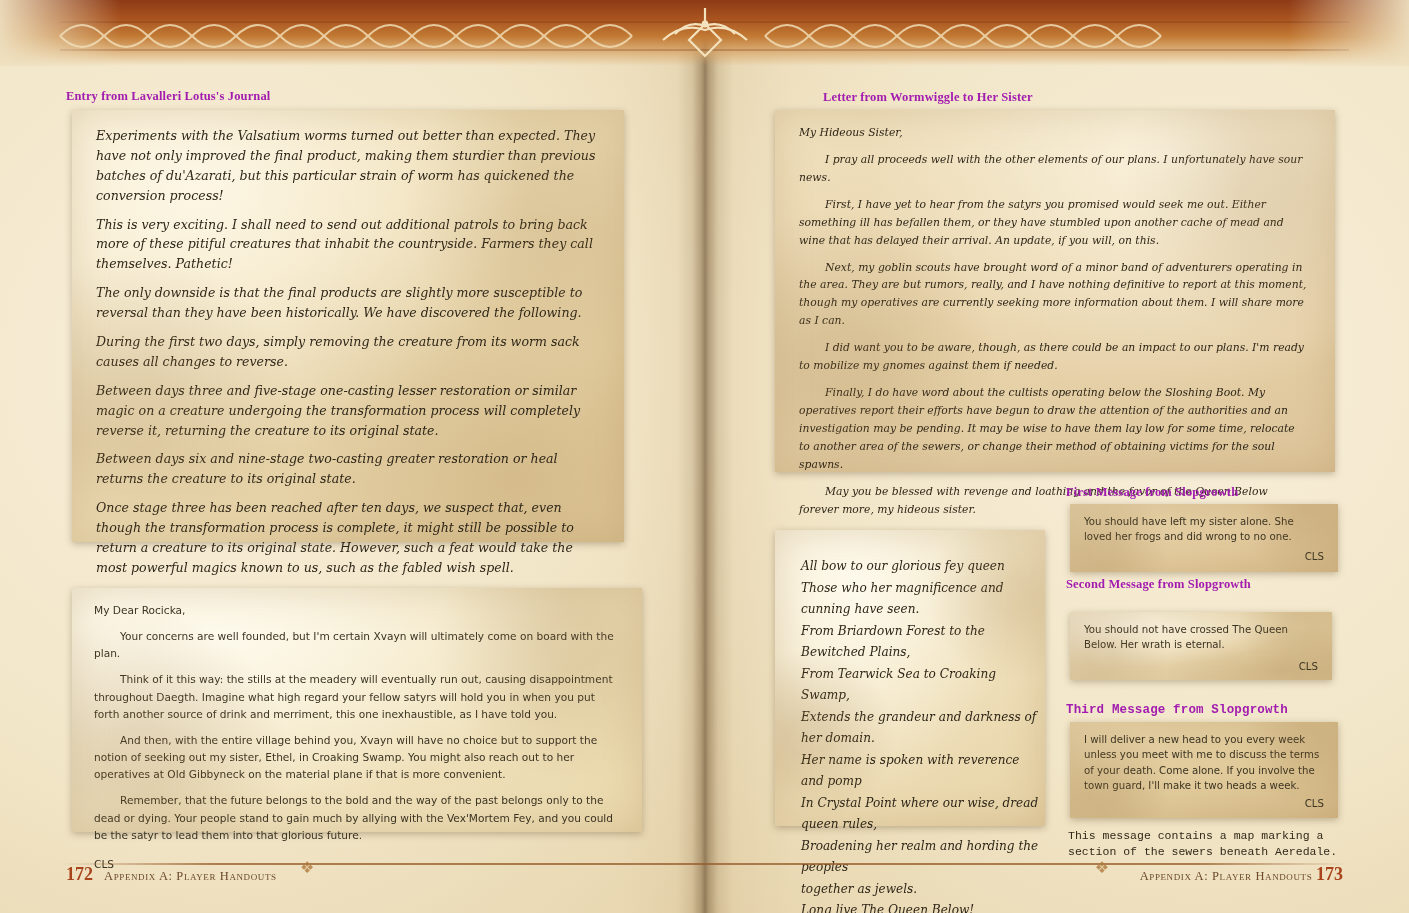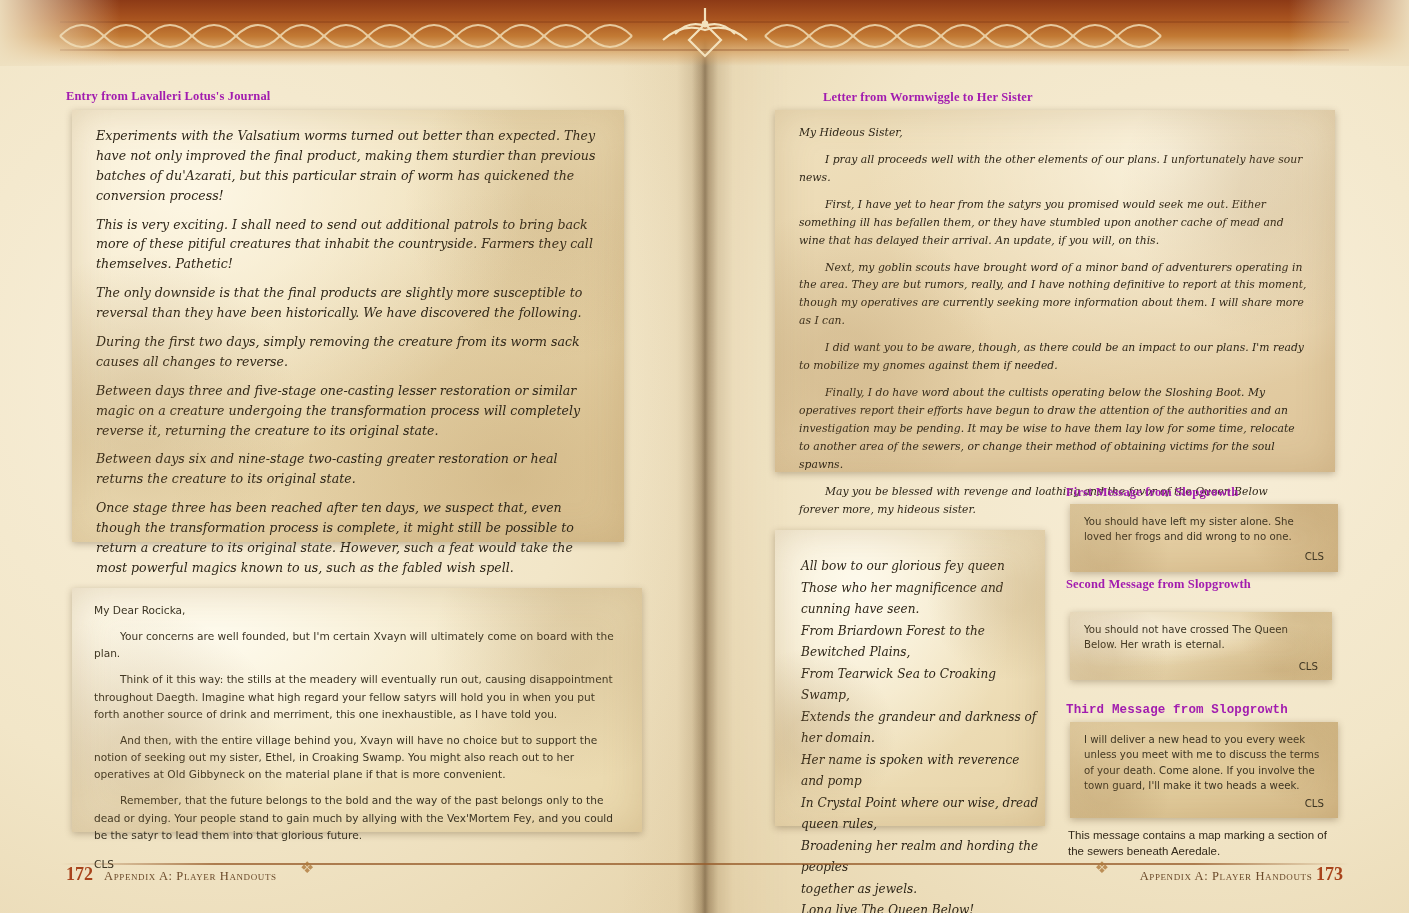--- a/index.html
+++ b/index.html
@@ -91,21 +91,21 @@
     color:#2e2618;
   }
   .hand{
     font-family:"DejaVu Sans", sans-serif;
     color:#3a3322;
   }
   .p{margin:0 0 9px 0;}
   .indent{text-indent:26px;}
   .sig{margin-top:12px;}
   .right{text-align:right;}
-  .note{font-size:11.5px;color:#33291a;font-family:Liberation Sans, sans-serif;line-height:1.35;}
+  .note{font-size:11.5px;color:#33291a;font-family:Liberation Mono, monospace;line-height:1.35;}
 </style>
 </head>
 <body>
 
 <div class="spread">
 
   <div class="page-left"></div>
   <div class="page-right"></div>
   <div class="gutter"></div>
 

